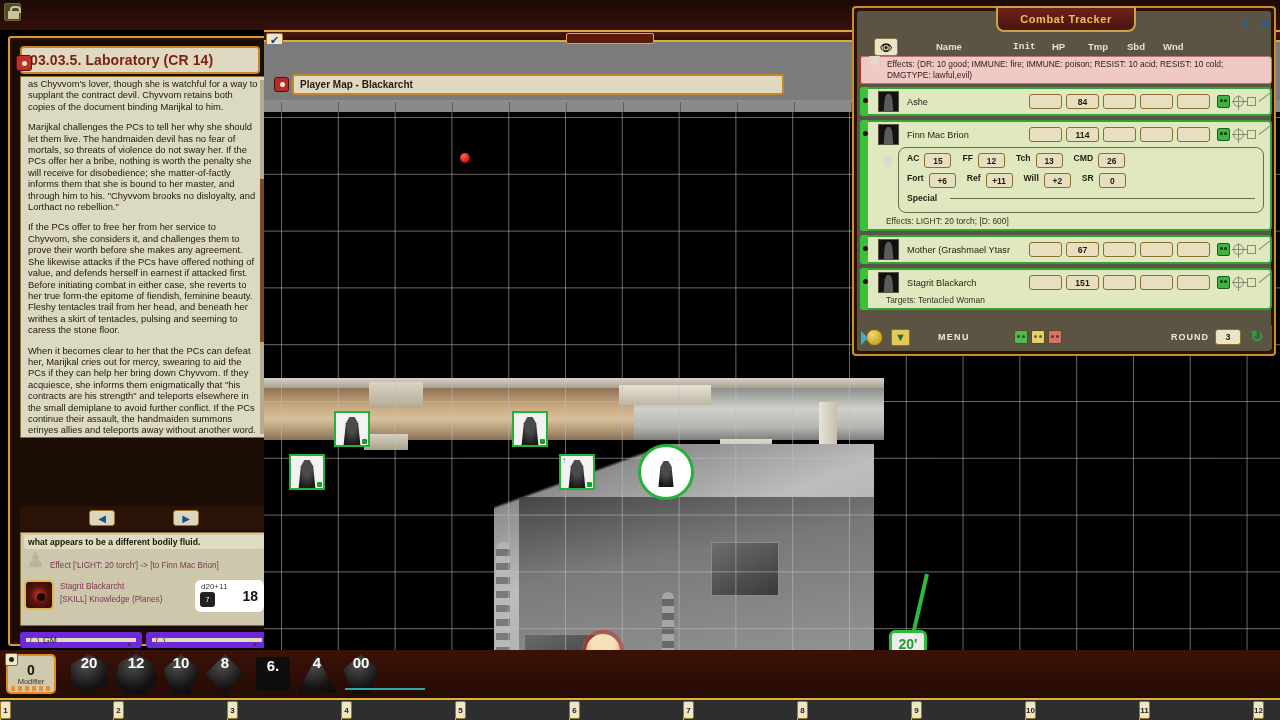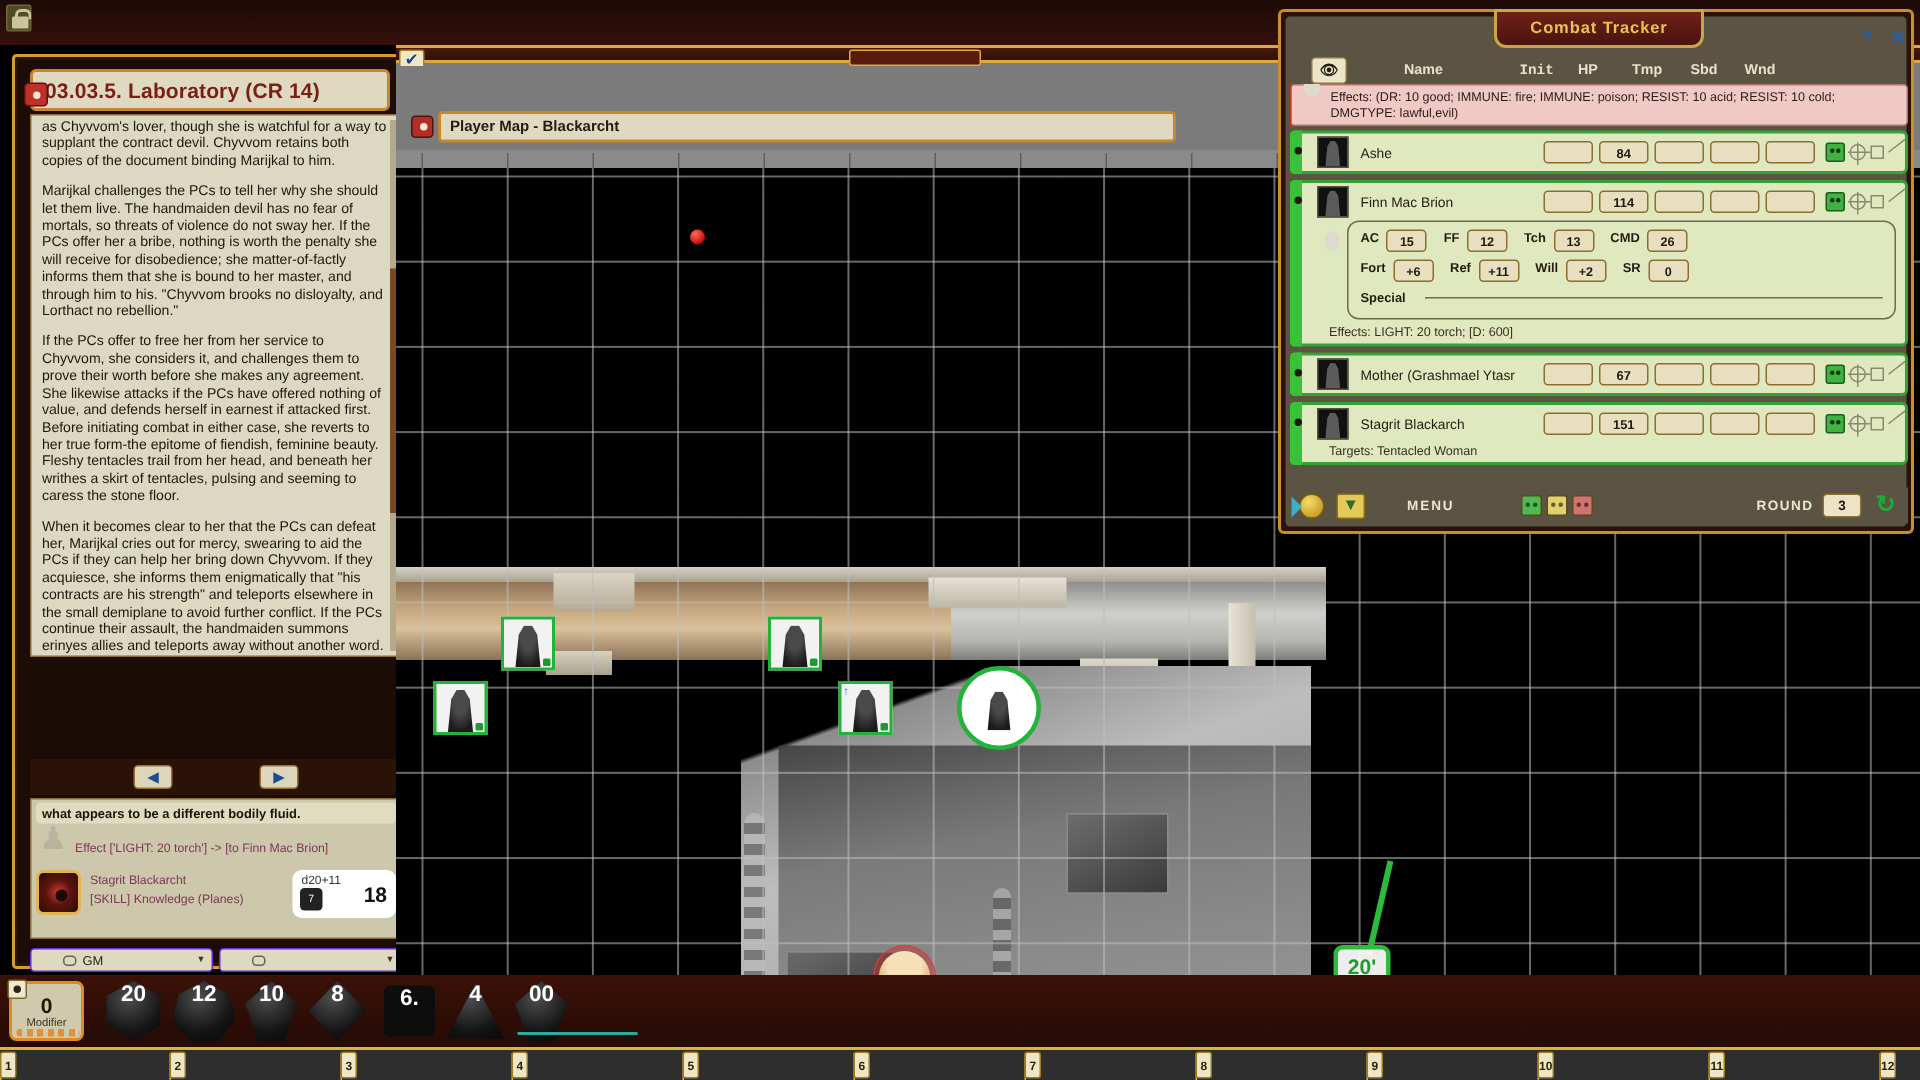--- a/index.html
+++ b/index.html
@@ -131,22 +131,22 @@
     position: absolute; left: 5px; top: 12px; width: 15px; height: 15px;
     background: #222; border-radius: 3px; color: #fff; font-size: 7px;
     display: flex; align-items: center; justify-content: center;
   }
   .roll-total { color: #111; font-size: 14px; font-weight: bold; }
   .chat-selects {
     position: absolute; left: 10px; top: 594px; width: 248px; height: 16px;
     display: flex; gap: 4px;
   }
   .chat-select {
-    flex: 1; background: #ded9c0; border: 1px solid #6d28d9; border-radius: 3px;
-    display: flex; align-items: center; padding: 0 21px; font-size: 8.6px; color: #2a2218;
+    flex: 1; background: #ded9c0; border: 6px solid #6d28d9; border-radius: 3px;
+    display: flex; align-items: center; padding: 0 4px; font-size: 8.6px; color: #2a2218;
     position: relative;
   }
   .sel-bubble {
     width: 9px; height: 7px; border: 1px solid #6a6250; border-radius: 3px;
     margin-right: 4px; flex: 0 0 9px;
   }
   .sel-caret { position: absolute; right: 4px; top: 4px; font-size: 6px; color: #3c3426; }
   .chat-input {
     position: absolute; left: 10px; top: 612px; width: 248px; height: 18px;
     background: #d9dcee; border: 1px solid #8e8ea8; border-radius: 2px;

